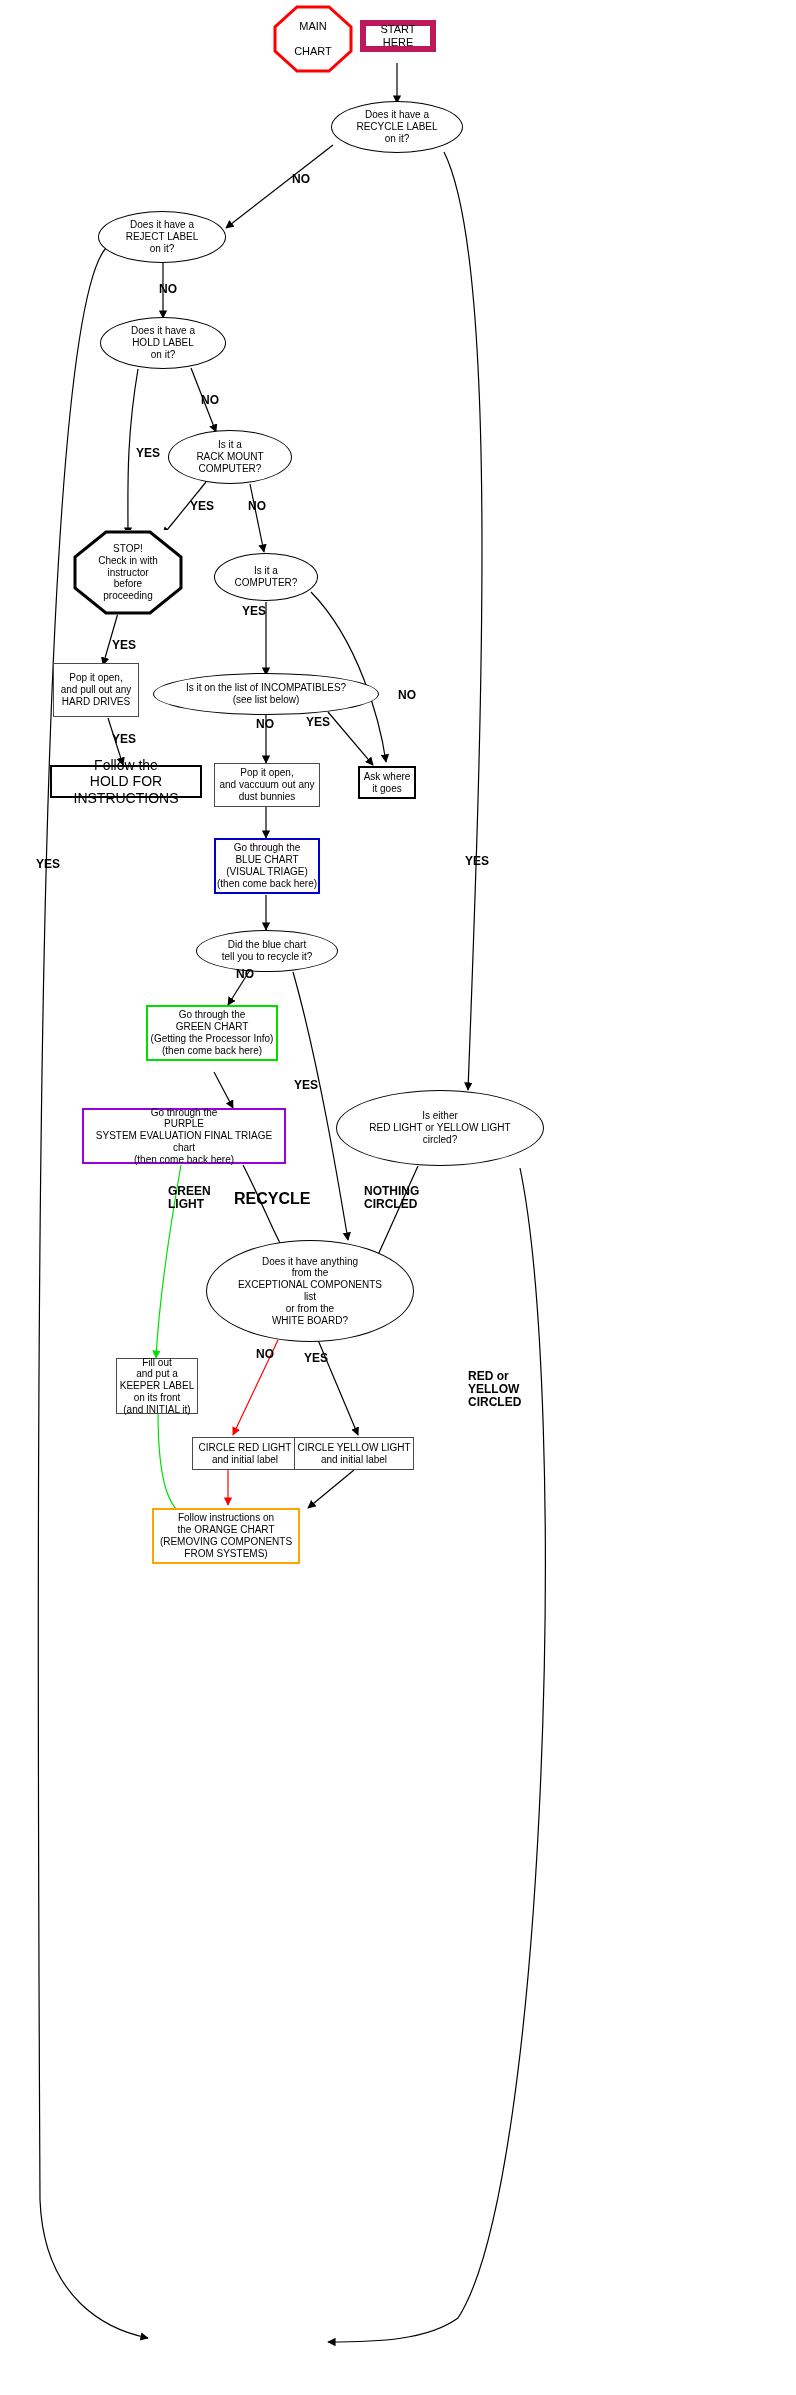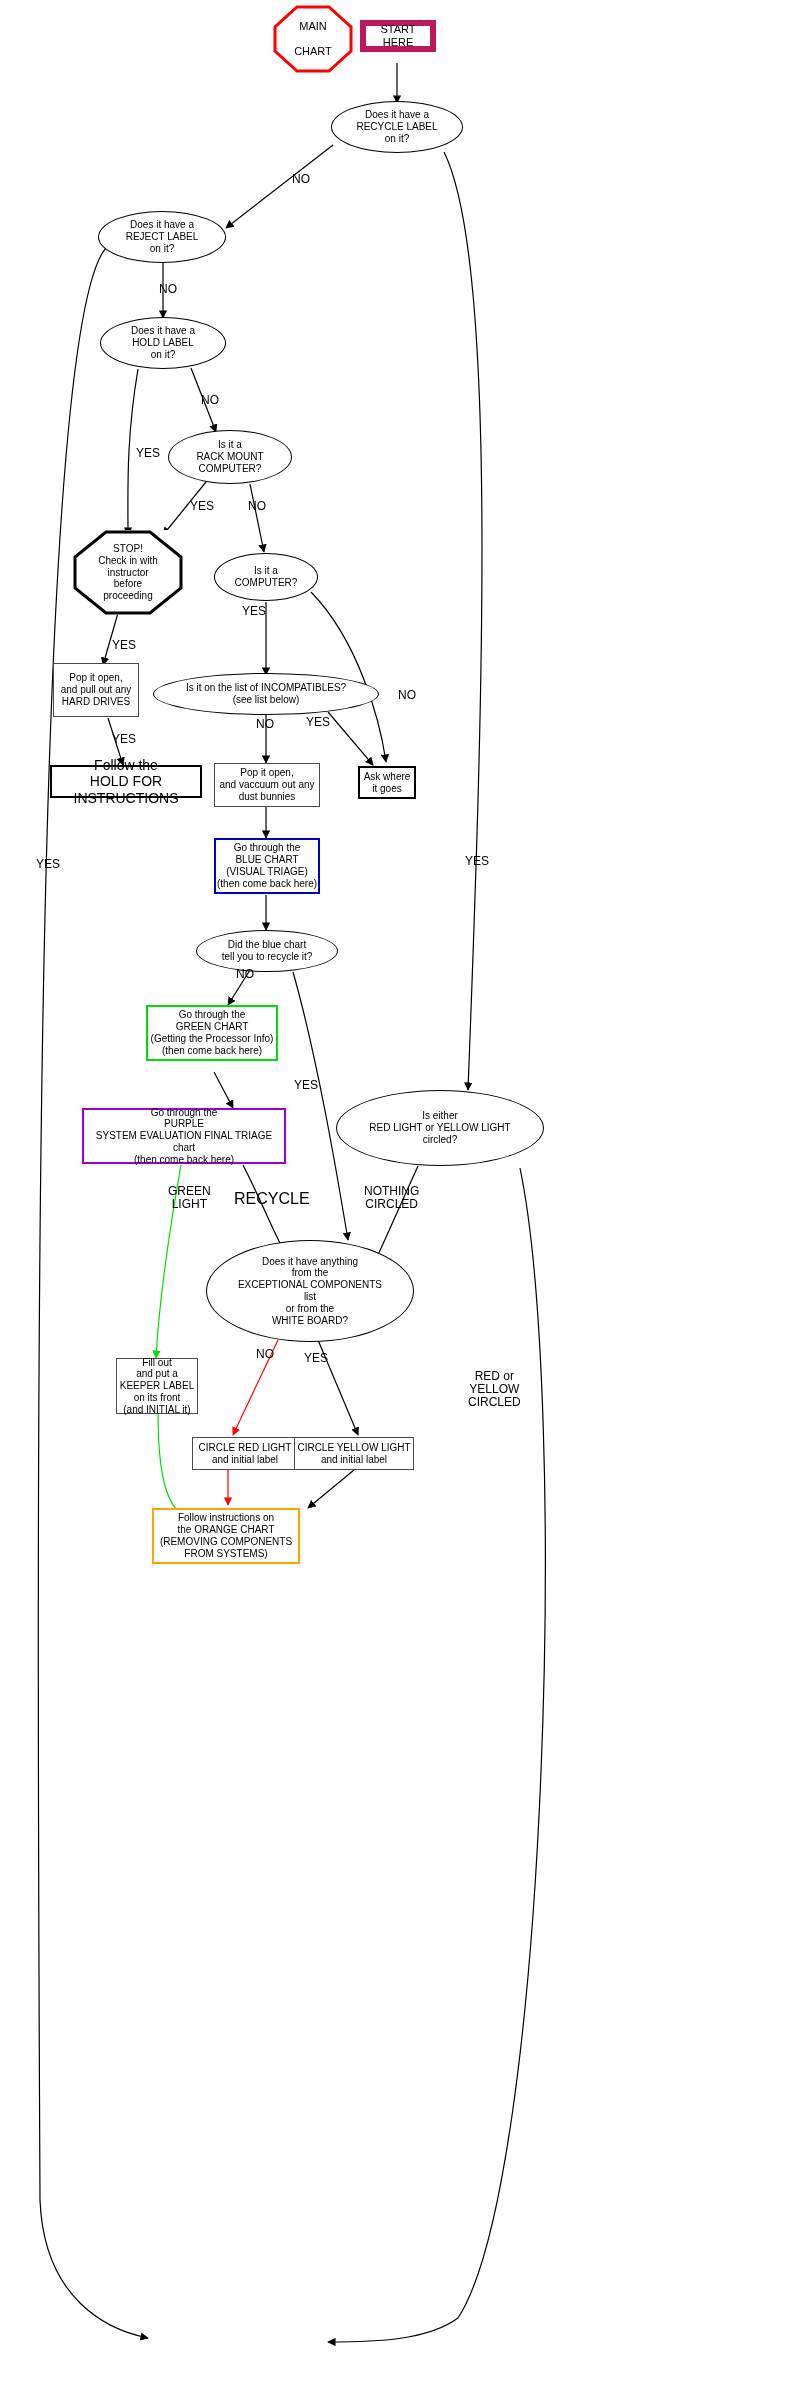--- a/index.html
+++ b/index.html
@@ -11,21 +11,21 @@
   .ellipse{border:1px solid #000;border-radius:50%;background:#fff;}
   .box{border:1px solid #4a4a4a;background:#fff;}
   .box-thick{border:2px solid #000;background:#fff;}
   .box-blue{border:2px solid #0000cc;background:#fff;}
   .box-green{border:2px solid #00e000;background:#fff;}
   .box-purple{border:2px solid #9900dd;background:#fff;}
   .box-orange{border:2px solid #ffa500;background:#fff;}
   .box-pink{border:6px solid #be185d;background:#fff;}
   .oct{background:#fff;}
   .oct-inner{position:absolute;left:0;top:0;width:100%;height:100%;}
-  .edge-label{position:absolute;color:#000;white-space:pre-line;text-align:center;line-height:1.1;}
+  .edge-label{position:absolute;color:#000;white-space:pre-line;line-height:1.1;font-weight:bold;}
 </style>
 </head>
 <body>
 
 <div id="canvas">
 
   <svg id="edges" viewBox="0 0 796 2395">
     <defs>
       <marker id="ah" viewBox="0 0 10 10" refX="9" refY="5" markerWidth="7" markerHeight="7" orient="auto-start-reverse">
         <path d="M0,0 L10,5 L0,10 z" fill="#000"></path>

